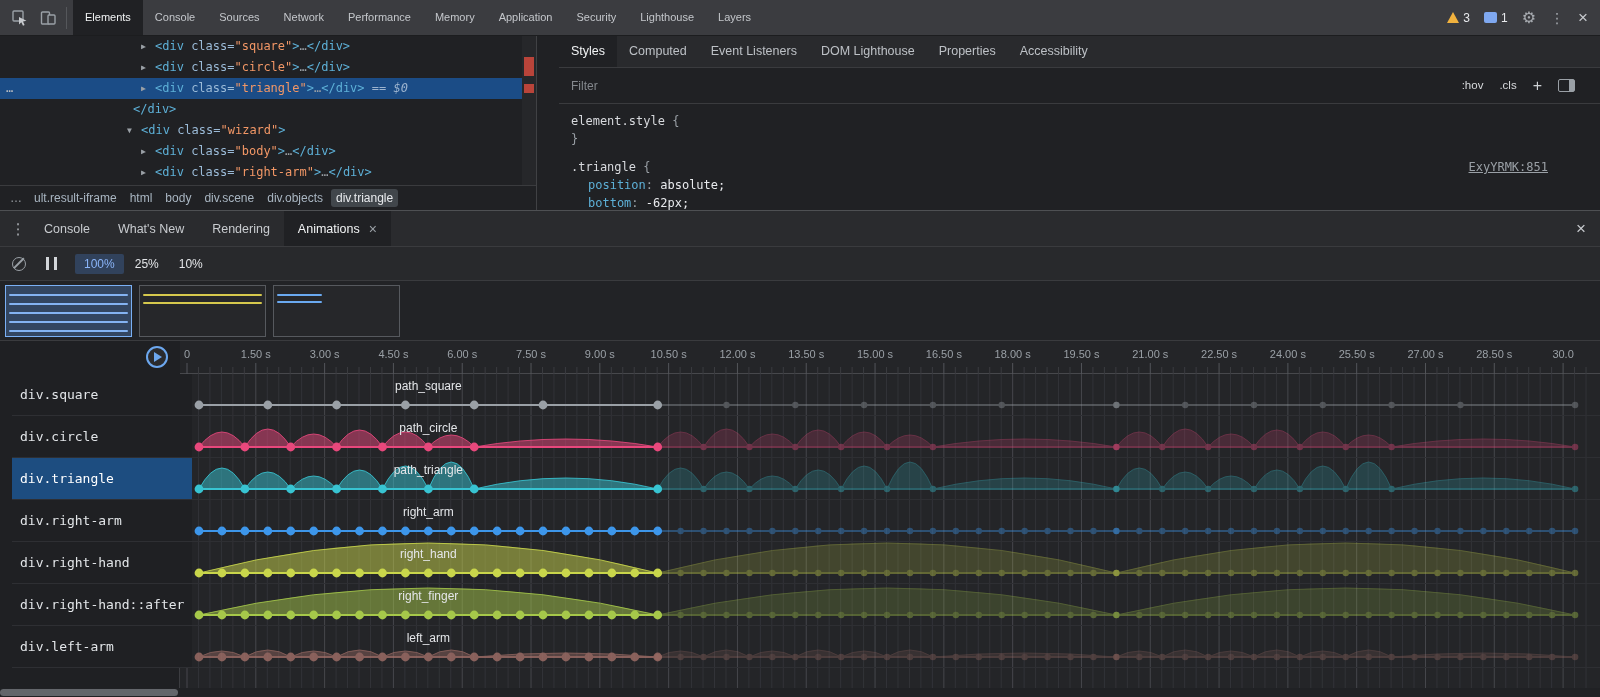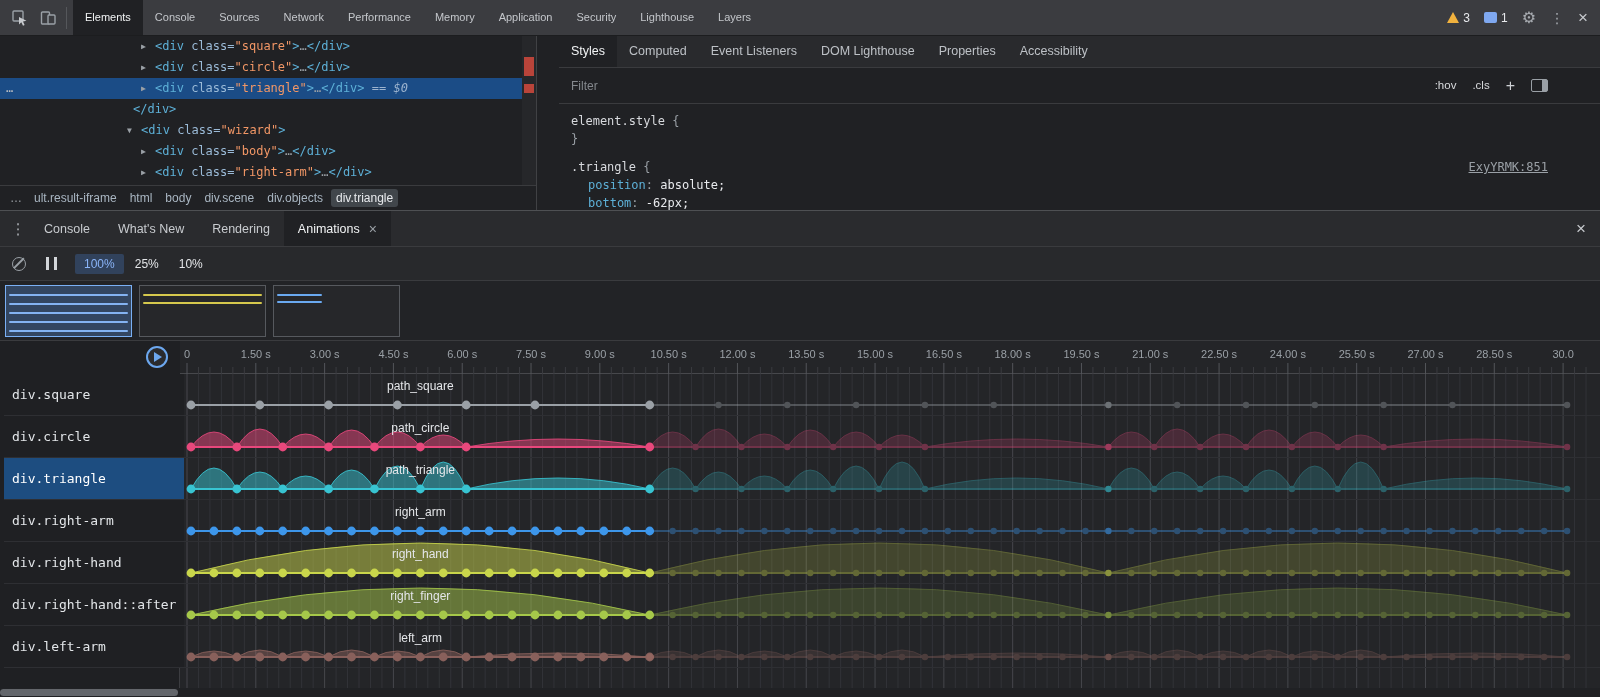--- a/index.html
+++ b/index.html
@@ -53,21 +53,21 @@
                 background:#202124; display:flex; align-items:center; gap:3px; padding-left:6px; overflow:hidden; }
   .crumb-overflow { color:#9aa0a6; padding:0 4px; }
   .crumb { padding:2px 5px; color:#a9b6c2; white-space:nowrap; }
   .crumb.selected { background:#41464b; color:#e8eaed; border-radius:3px; }
 
   
   .styles-pane { position:absolute; left:559px; top:36px; right:0; height:174px; background:#202124; }
   .styles-tabs { height:32px; display:flex; background:#292a2d; border-bottom:1px solid #3a3b3e; }
   .styles-tab { padding:0 12px; line-height:31px; color:#bdc1c6; font-size:12.5px; white-space:nowrap; }
   .styles-tab.active { background:#202124; color:#f1f3f4; }
-  .filter-row { height:36px; display:flex; align-items:center; padding:0 52px 0 12px; border-bottom:1px solid #3a3b3e; }
+  .filter-row { height:36px; display:flex; align-items:center; padding:0 25px 0 12px; border-bottom:1px solid #3a3b3e; }
   .filter-input { background:transparent; border:none; outline:none; color:#e8eaed; font-size:12px; width:220px;
                   font-family:"Liberation Sans",sans-serif; }
   .filter-input::placeholder { color:#84888d; }
   .filter-controls { margin-left:auto; display:flex; align-items:flex-start; gap:16px; }
   .fc-label { color:#d8dadd; font-size:11.5px; }
   .fc-plus { color:#cdd0d4; font-size:16px; line-height:14px; }
   .sbicon { display:inline-block; width:17px; height:13px; border:1.5px solid #9aa0a6; border-radius:2px; position:relative; }
   .sbicon::after { content:''; position:absolute; top:0; bottom:0; right:0; width:5px; background:#9aa0a6; }
   .css-code { padding:8px 0 0 12px; font-family:"DejaVu Sans Mono",monospace; font-size:12px; }
   .code-line { position:relative; height:18px; line-height:18px; padding-right:52px; white-space:pre; }
@@ -106,21 +106,21 @@
   .ruler { position:absolute; left:0; top:0; right:0; height:33px; border-bottom:1px solid #47484c; }
   .ruler-left { position:absolute; left:0; top:0; width:180px; height:33px; background:#1f2023; }
   .play-btn { position:absolute; left:146px; top:5px; width:22px; height:22px; border:2px solid #6ca7ee;
               border-radius:50%; background:#2a2b2e; z-index:2; }
   .play-btn::after { content:''; position:absolute; left:6px; top:4px; border-left:8px solid #6ca7ee;
                      border-top:5px solid transparent; border-bottom:5px solid transparent; }
   .ruler-scale { position:absolute; left:180px; top:0; width:1420px; height:33px; overflow:hidden; }
   .tl-body { position:absolute; left:0; top:33px; right:0; bottom:0; overflow:hidden; }
   .labels-col { position:absolute; left:0; top:0; bottom:0; width:180px; background:#1f2023; border-right:1px solid #3c3d41; }
   .grid-wrap { position:absolute; left:180px; top:0; width:1420px; bottom:0; }
-  .rows { position:absolute; left:4px; top:0; right:0; }
+  .rows { position:absolute; left:12px; top:0; right:0; }
   .anim-row { height:42px; display:flex; border-bottom:1px solid #2e2f33; position:relative; }
   .row-label { flex:0 0 180px; width:180px; background:#1f2023; color:#e3e6e9; font-family:"DejaVu Sans Mono",monospace;
                font-size:13px; line-height:41px; padding-left:8px; white-space:nowrap; overflow:hidden; }
   .anim-row.selected .row-label { background:#1d4d80; color:#ffffff; }
   .row-track { position:relative; flex:1; }
   .row-track svg { position:absolute; left:0; top:0; }
   .h-scroll { position:absolute; left:0; right:0; bottom:0; height:9px; background:#202124; z-index:3; }
   .h-thumb { position:absolute; left:0; top:1px; width:178px; height:7px; background:#63666b; border-radius:4px; }
 </style>
 </head>

